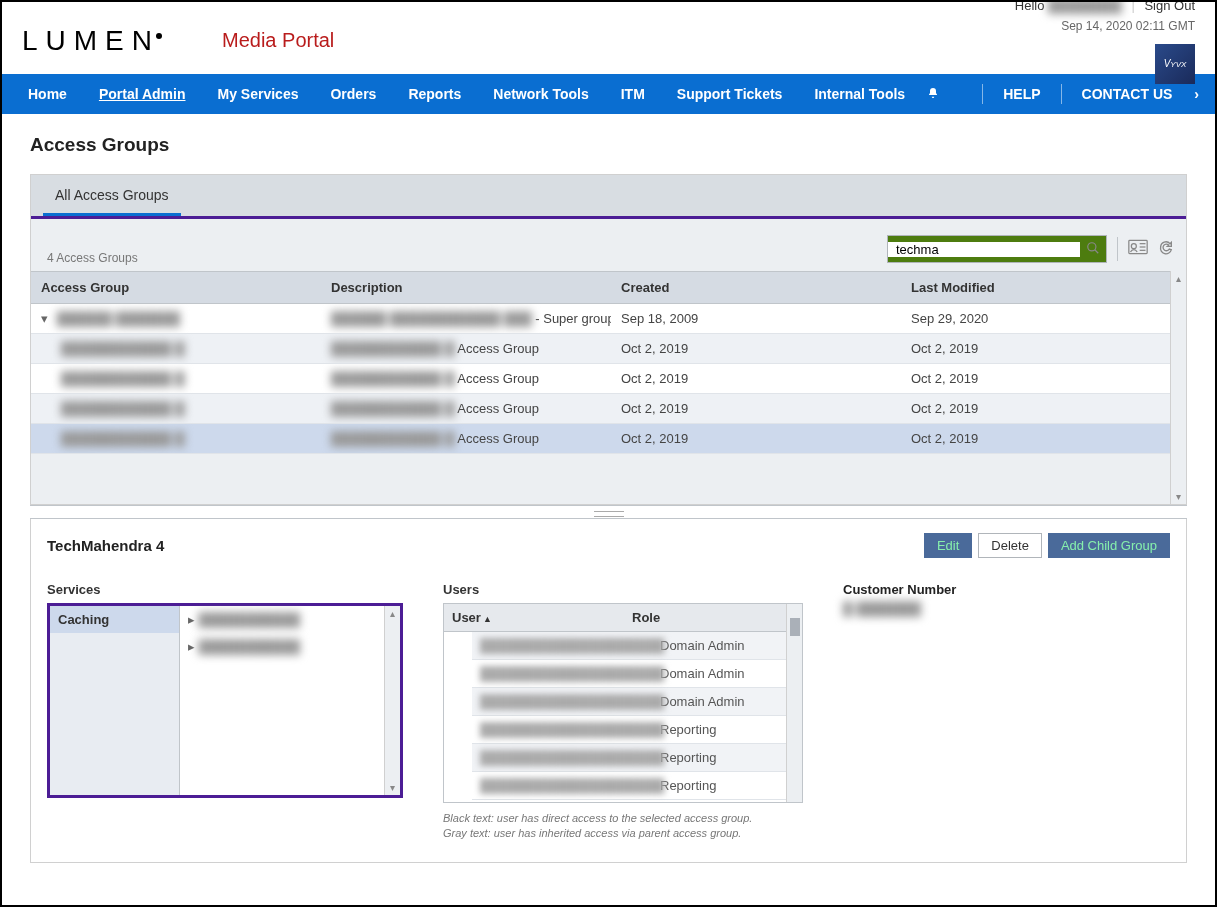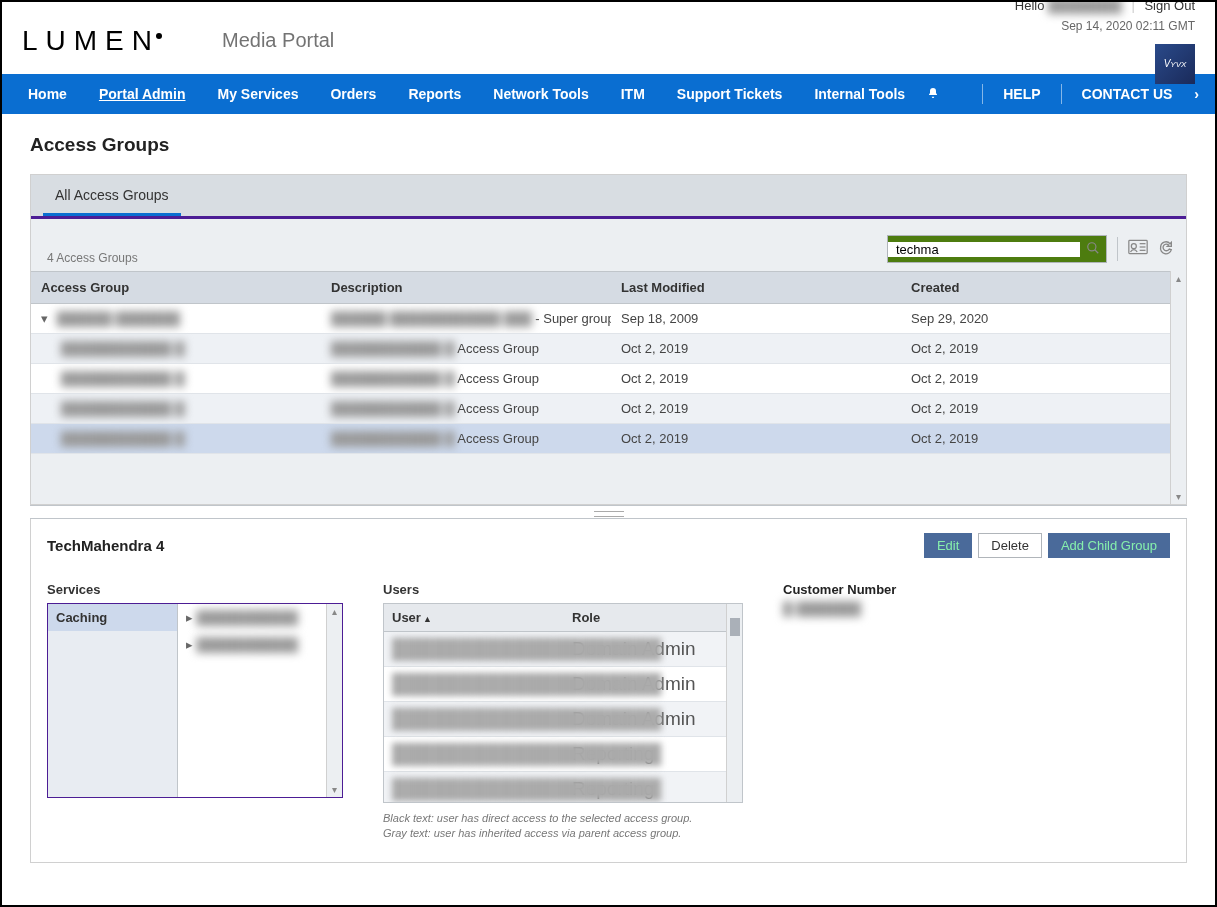--- a/index.html
+++ b/index.html
@@ -10,21 +10,21 @@
     width: 1217px; height: 907px;
     border: 2px solid #000;
   }
   .header {
     display: flex; align-items: center; justify-content: space-between;
     padding: 10px 20px 5px 20px; height: 72px;
   }
   .header-left { display: flex; align-items: center; gap: 60px; }
   .logo { font-size: 28px; font-weight: 400; letter-spacing: 8px; color: #000; font-family: Arial; }
   .logo-dot { display: inline-block; width: 6px; height: 6px; background: #000; border-radius: 50%; vertical-align: super; margin-left: -4px; }
-  .app-title { font-size: 20px; color: #737373; }
+  .app-title { font-size: 20px; color: #b91c1c; }
   .header-right { text-align: right; font-size: 13px; color: #333; display: flex; align-items: flex-end; gap: 15px; flex-direction: column; }
   .hr-text { text-align: right; }
   .user-line { margin-bottom: 6px; }
   .blur { filter: blur(4px); color: #999; }
   .sep { color: #ccc; margin: 0 6px; }
   .signout { cursor: pointer; }
   .timestamp { font-size: 12px; color: #666; }
   .brand-box {
     width: 40px; height: 40px; background: linear-gradient(135deg,#2a4a8a,#1a2a5a);
     color: #fff; font-size: 10px; display: flex; align-items: center; justify-content: center;
@@ -104,40 +104,40 @@
   .sel-name { font-size: 15px; font-weight: bold; color: #222; }
   .btns { display: flex; gap: 6px; }
   .btn {
     font-size: 13px; padding: 4px 12px; border: 1px solid #4a6a9a; cursor: pointer;
   }
   .btn.primary { background: #4a6a9a; color: #86efac; }
   .btn.secondary { background: #fff; color: #333; border-color: #b0b5ba; }
   .cols { display: flex; gap: 40px; align-items: flex-start; }
   .col-title { font-size: 13px; font-weight: bold; margin-bottom: 6px; }
   .svc-box {
-    width: 296px; height: 195px; border: 1px solid #4c1d95; display: flex; position: relative;
+    width: 356px; height: 195px; border: 3px solid #4c1d95; display: flex; position: relative;
   }
   .svc-left { width: 130px; background: #e8ecf2; border-right: 1px solid #c0c5ca; }
   .svc-left .item { background: #cdd9ec; padding: 6px 8px; font-size: 13px; font-weight: bold; }
   .svc-right { flex: 1; background: #fff; position: relative; font-size: 13px; }
   .svc-right .tree-row { padding: 6px 8px; }
   .svc-right .tree-caret { color: #666; margin-right: 4px; }
   .svc-scroll {
     position: absolute; right: 0; top: 0; bottom: 0; width: 16px; background: #eceff2;
     border-left: 1px solid #d0d0d0; display: flex; flex-direction: column; justify-content: space-between; align-items: center;
     color: #888; font-size: 10px; padding: 2px 0;
   }
   .users-box { width: 360px; border: 1px solid #c0c5ca; position: relative; }
   .uhead {
     display: grid; grid-template-columns: 180px 1fr 16px; background: #e6e9ed;
     font-size: 13px; font-weight: bold; border-bottom: 1px solid #c0c5ca;
   }
   .uhead div { padding: 6px 8px; }
   .urow {
-    display: grid; grid-template-columns: 180px 1fr; font-size: 19px; border-bottom: 1px solid #e0e4e9;
+    display: grid; grid-template-columns: 180px 1fr; font-size: 13px; border-bottom: 1px solid #e0e4e9; margin-left: 28px;
   }
   .urow > div { padding: 6px 8px; }
   .urow.alt { background: #f1f3f6; }
   .urow .uname { color: #aaa; filter: blur(3px); }
   .ubody { height: 170px; overflow: hidden; position: relative; }
   .uscroll {
     position: absolute; right: 0; top: 0; bottom: 0; width: 16px; background: #eceff2;
     border-left: 1px solid #d0d0d0;
   }
   .uscroll .thumb { width: 10px; height: 18px; background: #aab0b8; margin: 14px auto 0 auto; }
@@ -229,22 +229,22 @@
         <svg width="16" height="16" viewBox="0 0 24 24" fill="none" stroke="#888" stroke-width="2">
             <path d="M4 12a8 8 0 0 1 14-5l2-2v6h-6l2-2a5 5 0 1 0 1 6l3 1a8 8 0 1 1-16-4z"></path>
           </svg>
       </span>
     </div>
 
     <div class="grid">
       <div class="ghead">
         <div>Access Group</div>
         <div>Description</div>
+        <div>Created</div>
         <div>Last Modified</div>
-        <div>Created</div>
         <div></div>
       </div>
       <div class="gbody" id="gbody">
           <div class="grow white">
             <div><span class="caret">▾</span> <span class="blur">██████ ███████</span></div>
             <div><span class="blur">██████ ████████████ ███</span><span> - Super group</span></div>
             <div>Sep 18, 2009</div>
             <div>Sep 29, 2020</div>
           </div>
           <div class="grow alt">

